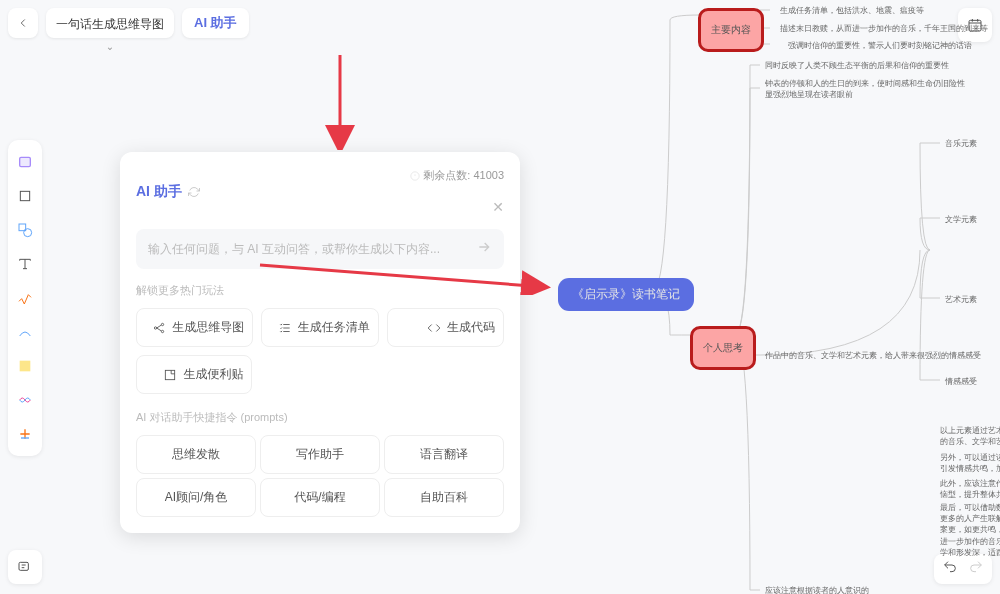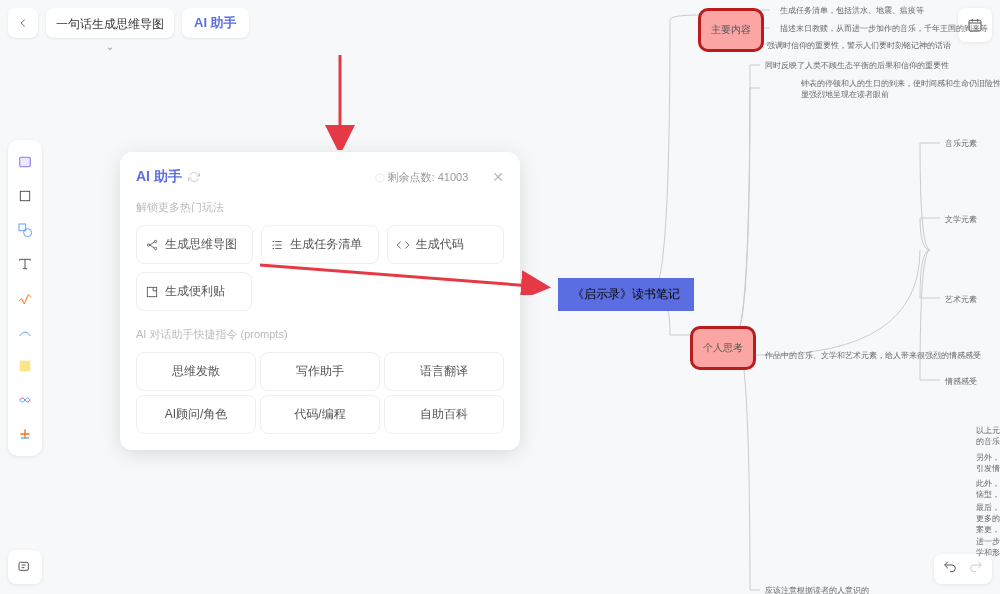--- a/index.html
+++ b/index.html
@@ -156,23 +156,24 @@
       display: flex;
       align-items: center;
       gap: 6px;
       color: #5b6ee1;
       font-weight: 600;
       font-size: 14px;
     }
     .ai-panel-meta {
       display: flex;
       align-items: flex-end;
-      gap: 24px;
+      gap: 16px;
       font-size: 11px;
       color: #999;
+      flex-direction: column;
     }
     .ai-close { cursor: pointer; color: #bbb; font-size: 14px; }
     .ai-input-wrap {
       background: #f6f7f9;
       border-radius: 8px;
       display: flex;
       align-items: center;
       padding: 10px 12px;
       gap: 8px;
       margin-bottom: 14px;
@@ -202,21 +203,21 @@
       background: #fff;
       border: 1px solid #eee;
       border-radius: 8px;
       padding: 10px 8px;
       font-size: 12px;
       color: #555;
       display: flex;
       align-items: center;
       gap: 6px;
       cursor: pointer;
-      justify-content: flex-start;
+      justify-content: flex-end;
     }
     .quick-btn.single { flex: 0 0 calc(33% - 5px); }
     .prompt-grid {
       display: grid;
       grid-template-columns: repeat(3, 1fr);
       gap: 4px;
     }
     .prompt-btn {
       background: #fff;
       border: 1px solid #eee;
@@ -227,23 +228,23 @@
       text-align: center;
       cursor: pointer;
     }
     
     
     .central-node {
       position: absolute;
       left: 558px;
       top: 278px;
       background: #5b6ee1;
-      color: #000000;
+      color: #e5e5e5;
       padding: 8px 14px;
-      border-radius: 0;
+      border-radius: 11px;
       font-size: 12px;
       font-weight: 500;
       white-space: nowrap;
     }
     
     
     .mindmap {
       position: absolute;
       left: 660px;
       top: 0;
@@ -261,21 +262,21 @@
       font-size: 10px;
       white-space: nowrap;
     }
     .leaf-text {
       position: absolute;
       font-size: 8px;
       color: #666;
       line-height: 1.4;
       white-space: nowrap;
     }
-    .leaf-text.wrap { white-space: normal; width: 140px; margin-left: 36px; }
+    .leaf-text.wrap { white-space: normal; width: 140px; }
     
     
     .arrow {
       position: absolute;
       pointer-events: none;
     }
     
     
     .connectors {
       position: absolute;
@@ -423,20 +424,28 @@
     <div class="ai-panel-meta">
       <span>
         <svg width="10" height="10" viewBox="0 0 24 24" style="vertical-align:middle">
             <circle cx="12" cy="12" r="10" stroke="#ccc" fill="none"></circle>
             <path d="M12 8v4M12 16h.01" stroke="#ccc"></path>
           </svg>
         <span>剩余点数: 41003</span>
       </span>
       <span class="ai-close">✕</span>
     </div>
+  </div>
+  <div class="ai-input-wrap">
+    <input class="ai-input" placeholder="输入任何问题，与 AI 互动问答，或帮你生成以下内容..." style="">
+    <span class="send-icon">
+      <svg width="16" height="16" viewBox="0 0 24 24">
+          <path d="M5 12h14M13 6l6 6-6 6" stroke="#ccc" stroke-width="2" fill="none"></path>
+        </svg>
+    </span>
   </div>
   <div class="section-label">解锁更多热门玩法</div>
   <div class="quick-grid">
     <button class="quick-btn">
       <svg width="14" height="14" viewBox="0 0 24 24">
           <circle cx="6" cy="12" r="2" class="icon-stroke"></circle>
           <circle cx="18" cy="6" r="2" class="icon-stroke"></circle>
           <circle cx="18" cy="18" r="2" class="icon-stroke"></circle>
           <path d="M8 12l8-5M8 12l8 5" class="icon-stroke"></path>
         </svg>
@@ -493,21 +502,21 @@
 </svg>
 
 <div class="central-node">《启示录》读书笔记</div>
 
 <div class="mindmap">
   <div class="branch-node" style="left:38px;top:8px">主要内容</div>
   <div class="branch-node" style="left:30px;top:326px">个人思考</div>
 
   <div class="leaf-text" style="left:120px;top:5px">生成任务清单，包括洪水、地震、瘟疫等</div>
   <div class="leaf-text" style="left:120px;top:23px">描述末日教赎，从而进一步加作的音乐，千年王国的到来等</div>
-  <div class="leaf-text" style="left:107px;top:40px">强调时信仰的重要性，警示人们要时刻铭记神的话语</div>
+  <div class="leaf-text" style="left:128px;top:40px">强调时信仰的重要性，警示人们要时刻铭记神的话语</div>
 
   <div class="leaf-text" style="left:105px;top:60px">同时反映了人类不顾生态平衡的后果和信仰的重要性</div>
   <div class="leaf-text wrap" style="left:105px;top:78px;width:200px">钟表的停顿和人的生日的到来，使时间感和生命仍旧险性显强烈地呈现在读者眼前</div>
 
   <div class="leaf-text" style="left:285px;top:138px">音乐元素</div>
   <div class="leaf-text" style="left:285px;top:214px">文学元素</div>
   <div class="leaf-text" style="left:285px;top:294px">艺术元素</div>
   <div class="leaf-text" style="left:105px;top:350px">作品中的音乐、文学和艺术元素，给人带来很强烈的情感感受</div>
   <div class="leaf-text" style="left:285px;top:376px">情感感受</div>
 

